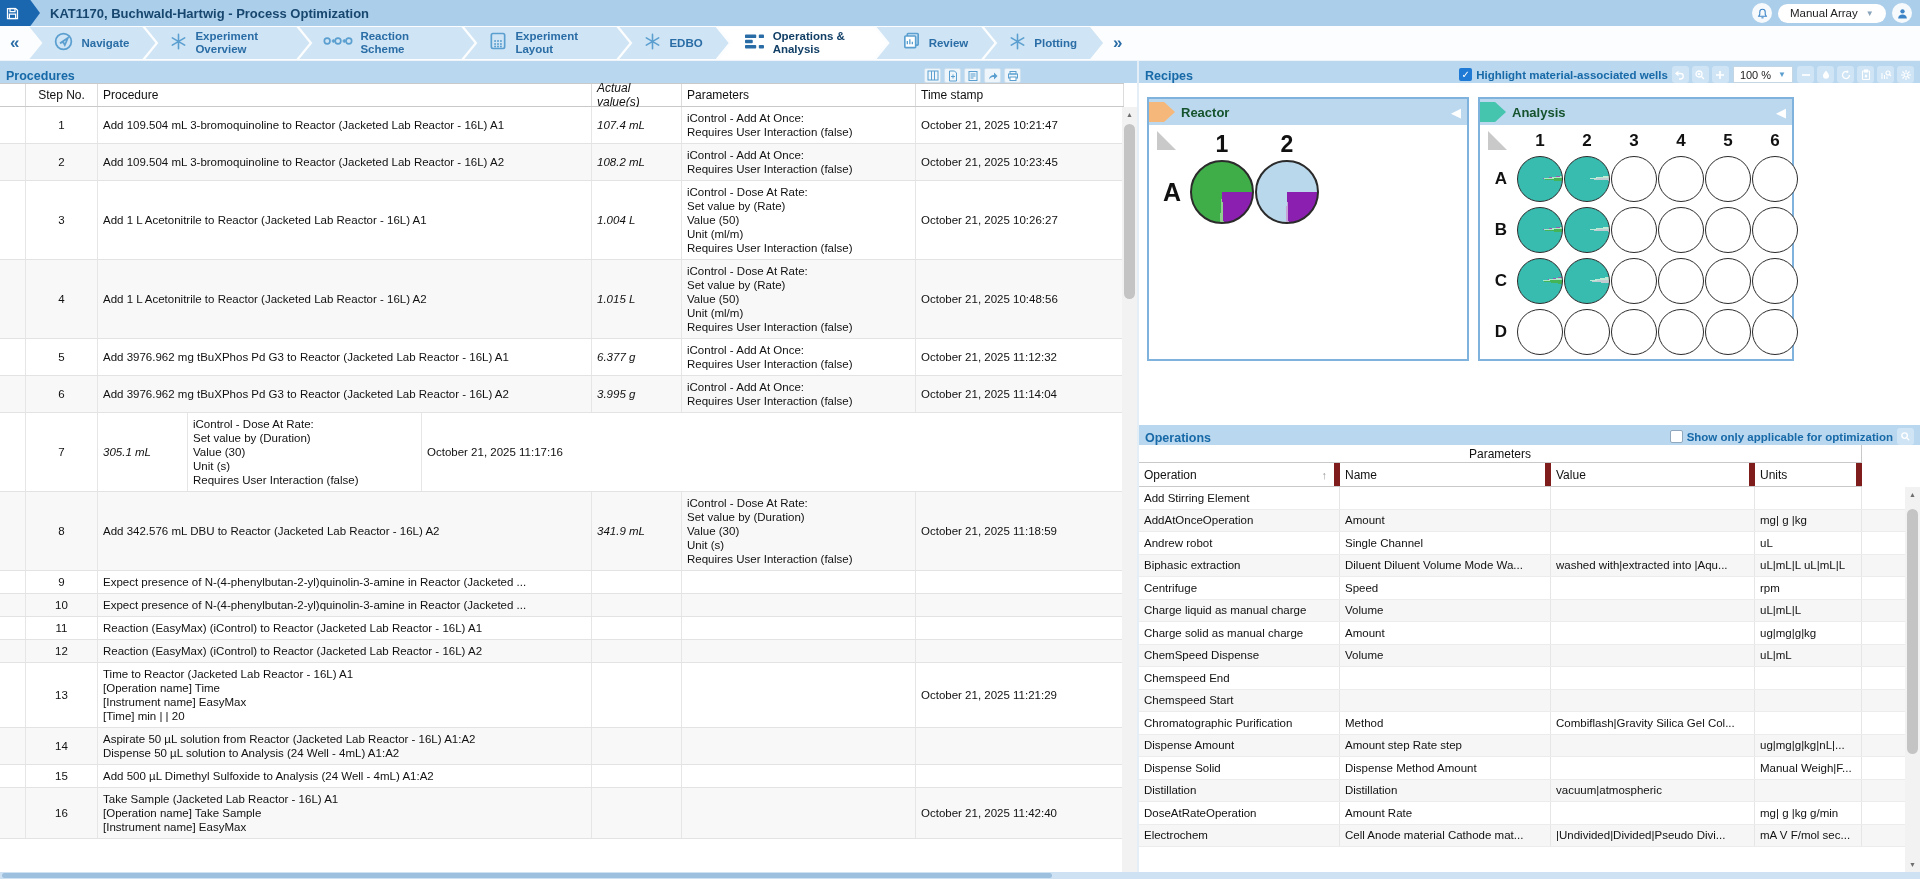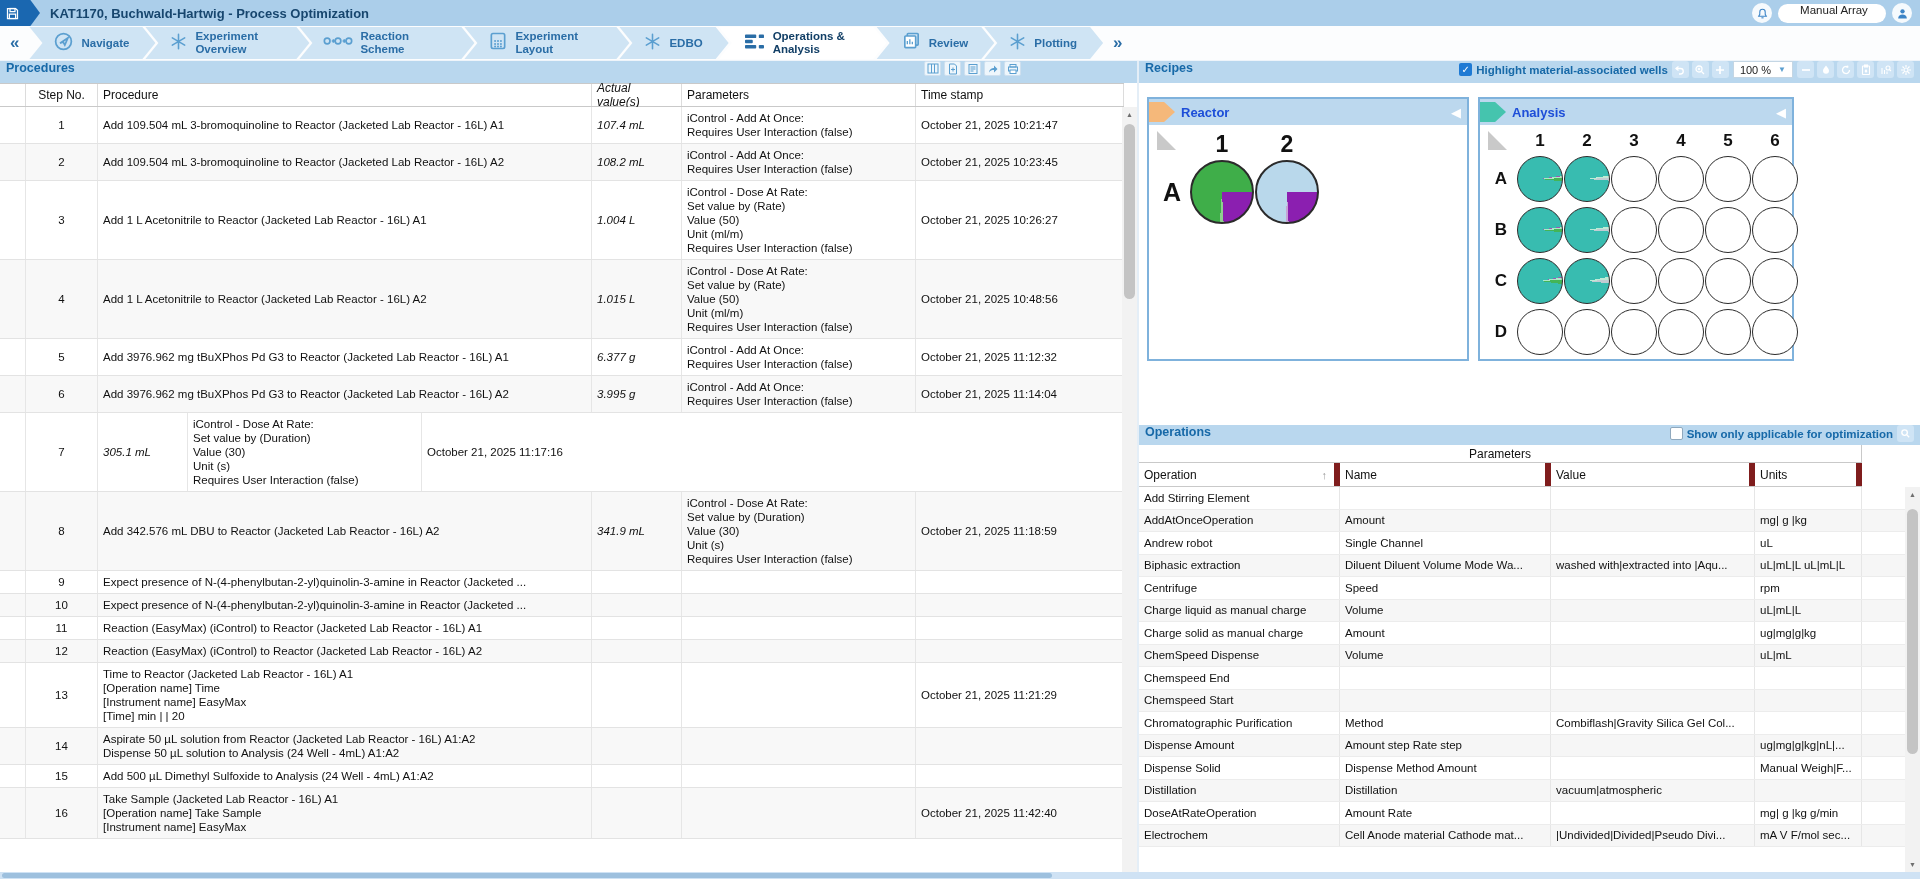--- a/index.html
+++ b/index.html
@@ -5,38 +5,38 @@
   * { margin:0; padding:0; box-sizing:border-box; }
   html,body { width:1920px; height:879px; overflow:hidden; font-family:"Liberation Sans",sans-serif; background:#fff; }
   .app { width:1920px; height:879px; display:flex; flex-direction:column; }
 
   
   .titlebar { height:26px; background:#abceea; display:flex; align-items:center; flex:0 0 26px; }
   .save-badge { width:40px; height:26px; background:#1a67b0; clip-path:polygon(0 0,76% 0,100% 50%,76% 100%,0 100%); display:flex; align-items:center; padding-left:5px; }
   .title-text { margin-left:10px; font-size:13px; font-weight:bold; color:#17466e; }
   .titlebar-right { margin-left:auto; display:flex; align-items:center; gap:6px; padding-right:8px; }
   .circle-btn { width:20px; height:20px; border-radius:50%; background:#f6fafd; display:flex; align-items:center; justify-content:center; }
-  .mode-select { height:19px; background:#fff; border-radius:10px; display:flex; align-items:center; gap:8px; padding:0 8px 0 12px; font-size:11.5px; color:#222; min-width:108px;flex-direction:column; }
+  .mode-select { height:19px; background:#fff; border-radius:10px; display:flex; align-items:center; gap:8px; padding:0 8px 0 12px; font-size:11.5px; color:#222; min-width:108px; }
   .mode-caret { color:#8aa4ba; font-size:8px; }
 
   
   .wizard { height:35px; flex:0 0 35px; background:#fcfdfe; display:flex; align-items:center; border-bottom:1px solid #eef4fa; }
   .wiz-edge { color:#2a6da6; font-weight:bold; font-size:17px; padding:0 10px; cursor:pointer; }
   .wiz-edge.right { margin-left:auto; }
   .wiz-steps { display:flex; align-items:center; height:32px; }
   .wstep { height:32px; background:#cfe4f4; clip-path:polygon(0 0,calc(100% - 13px) 0,100% 50%,calc(100% - 13px) 100%,0 100%,13px 50%); display:flex; align-items:center; gap:7px; padding:0 26px 0 24px; margin-left:-10px; filter:drop-shadow(0 0 1px #8ab4d6); cursor:pointer; }
   .wstep:first-child { margin-left:0; }
   .wstep .wlabel { font-size:11.5px; font-weight:bold; color:#2a6da6; line-height:1.12; max-width:88px; }
   .wstep.active { background:#ffffff; }
   .wstep.active .wlabel { color:#123f66; }
   .wstep svg { flex:0 0 auto; }
 
   
   .main { flex:1 1 auto; display:flex; min-height:0; }
-  .panel-header { height:22px; background:#b9d7ee; display:flex; align-items:flex-start; padding:0 6px; flex:0 0 22px; }
+  .panel-header { height:22px; background:#b9d7ee; display:flex; align-items:flex-end; padding:0 6px; flex:0 0 22px; }
   .ph-title { font-size:12.5px; font-weight:bold; color:#1769a8; }
 
   
   .left { width:1139px; flex:0 0 1139px; display:flex; flex-direction:column; position:relative; border-right:2px solid #e4eef7; }
   .proc-tools { margin-left:auto; display:flex; gap:3px; padding-right:110px; }
   .tool-btn { width:17px; height:15px; background:#eef6fc; border:1px solid #cfe0ef; border-radius:2px; display:flex; align-items:center; justify-content:center; cursor:pointer; }
   .proc-thead { display:flex; height:24px; flex:0 0 24px; border-top:1px solid #c9c9c9; border-bottom:1px solid #c9c9c9; background:#fff; width:1124px; }
   .proc-thead .hc { font-size:12px; color:#111; display:flex; align-items:center; padding:0 5px; border-right:1px solid #dcdcdc; }
   .proc-body { width:1124px; overflow:hidden; flex:1 1 auto; }
   .prow { display:flex; align-items:stretch; border-bottom:1px solid #e3e3e3; background:#fff; cursor:pointer; }
@@ -68,21 +68,21 @@
   .mini-btn { width:17px; height:17px; border-radius:3px; background:#cfe4f5; display:flex; align-items:center; justify-content:center; cursor:pointer; }
   .zoom-dd { height:17px; background:#fff; border:1px solid #c4d6e4; display:flex; align-items:center; gap:7px; padding:0 6px; font-size:11px; color:#222; cursor:pointer; }
   .zoom-dd .mode-caret { color:#5b9fd0; }
 
   .recipes-canvas { height:342px; flex:0 0 342px; background:#fff; position:relative; }
   .plate { position:absolute; top:14px; border:2px solid #7fb2dc; background:#fff; }
   .plate-reactor { left:8px; width:322px; height:264px; }
   .plate-analysis { left:339px; width:316px; height:264px; }
   .plate-head { height:26px; background:#bcd8ee; display:flex; align-items:center; }
   .plate-arrow { width:26px; height:20px; clip-path:polygon(0 0,58% 0,100% 50%,58% 100%,0 100%); margin-right:6px; }
-  .plate-name { font-size:13px; font-weight:bold; color:#1d4ed8; }
+  .plate-name { font-size:13px; font-weight:bold; color:#14532d; }
   .plate-collapse { margin-left:auto; margin-right:6px; color:#fff; font-size:13px; cursor:pointer; }
   .plate-body { position:relative; padding:4px 0 0 6px; }
   .corner-tri { position:absolute; top:6px; left:8px; width:0; height:0; border-bottom:19px solid #c9c9c9; border-right:19px solid transparent; cursor:pointer; }
   .pgrid { display:grid; }
   .pgrid .cl, .pgrid .rl { display:flex; align-items:center; justify-content:center; font-weight:bold; color:#111; }
   .well { border-radius:50%; border:2px solid #2b2b2b; background:#fff; cursor:pointer; }
   .reactor-grid { grid-template-columns:34px 64px 64px; column-gap:1px; row-gap:2px; margin-top:2px; }
   .reactor-grid .cl { font-size:23px; }
   .reactor-grid .rl { font-size:25px; }
   .reactor-grid .well { width:64px; height:64px; }

